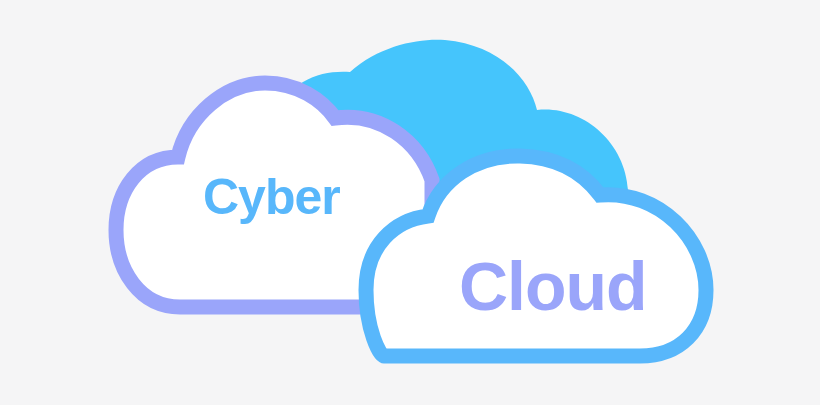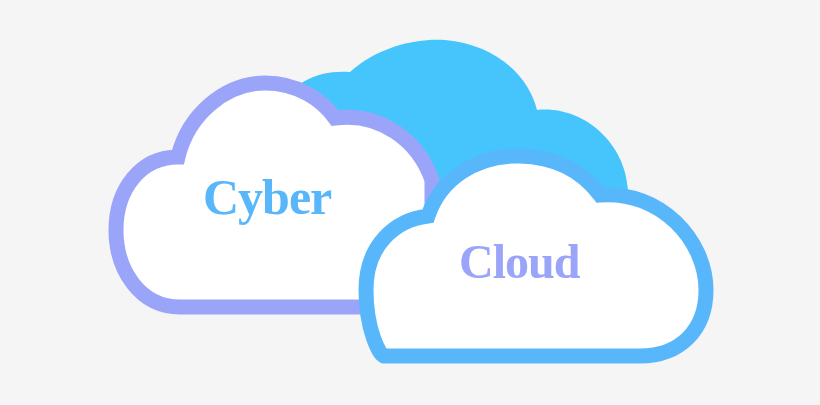--- a/index.html
+++ b/index.html
@@ -1,20 +1,20 @@
 <!DOCTYPE html>
 <html><head>
 <meta charset="utf-8">
 <style>
   html, body { margin:0; padding:0; }
   body { width:820px; height:405px; background:#f5f5f6; overflow:hidden; position:relative; }
   .canvas { position:absolute; left:0; top:0; width:820px; height:405px; }
-  .label { position:absolute; font-family:Liberation Serif, serif; font-weight:bold; letter-spacing:-1px; }
+  .label { position:absolute; font-family:Liberation Sans, sans-serif; font-weight:bold; letter-spacing:-1px; }
   .cyber { left:203px; top:168px; font-size:50px; }
-  .cloud { left:459px; top:234px; font-size:48px; }
+  .cloud { left:459px; top:247px; font-size:68px; }
 </style>
 </head>
 <body>
 
 <div class="canvas">
   <svg width="820" height="405" viewBox="0 0 820 405">
 
     <path fill="#45c5fc" d="M 270 120 C 290 80, 320 70, 350 72 C 380 45, 420 38, 445 40 C 500 45, 530 80, 537 110 C 580 105, 625 140, 628 190 L 628 260 L 290 260 Z"></path>
 
     <path fill="#ffffff" stroke="#9aa5fa" stroke-width="15" d="M 180 307 C 140 307, 116 270, 116 230 C 116 190, 140 157, 178 157 C 188 115, 225 83, 265 83 C 298 83, 322 100, 335 118 C 380 112, 418 140, 432 180 L 432 307 Z"></path>

